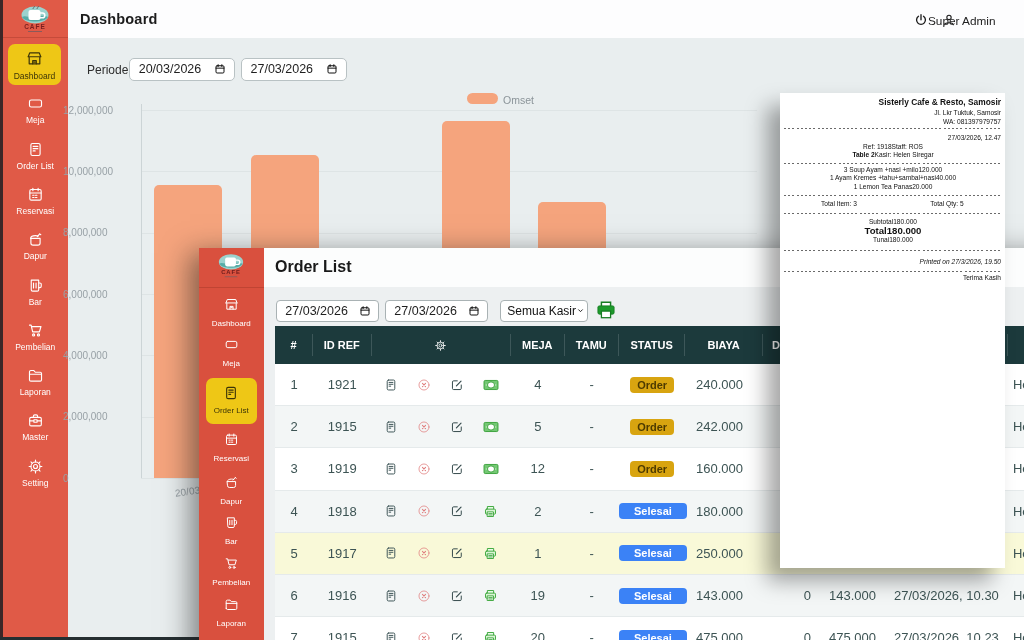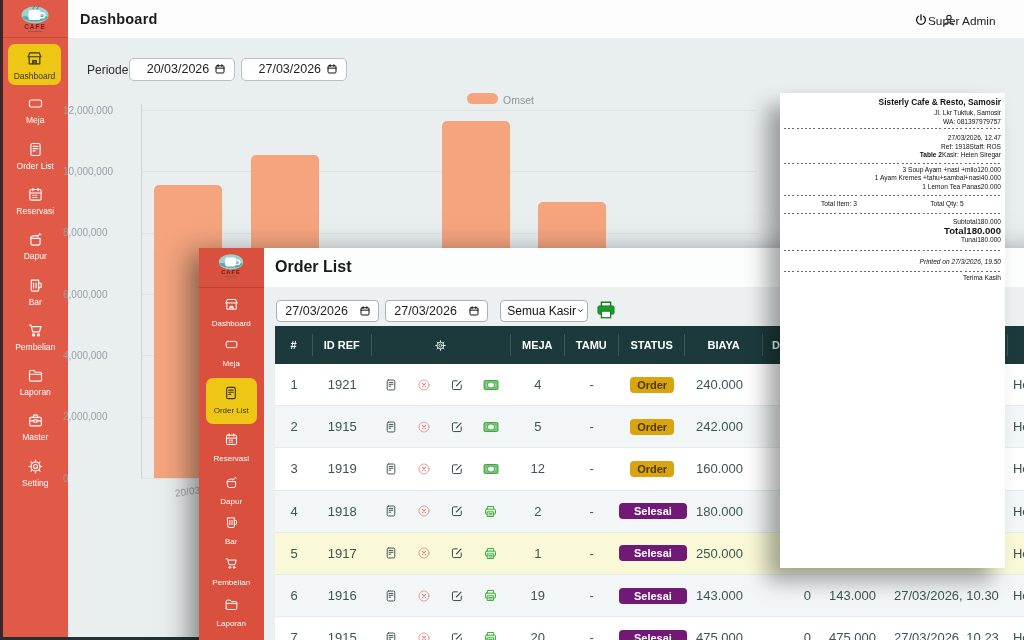--- a/index.html
+++ b/index.html
@@ -20,21 +20,21 @@
 #msb{left:2.5px;top:0;width:65.5px;height:640px}
 #msb .sb-item span{font-size:8.5px;margin-top:3px}
 #osb .sb-item span{font-size:8px;margin-top:7px}
 .sbdiv{position:absolute;left:0;width:100%;height:1px;background:rgba(120,30,20,.25)}
 
 #lstrip{position:absolute;left:0;top:0;width:2.5px;height:640px;background:#3c2627}
 #bstrip{position:absolute;left:0;top:637px;width:199px;height:3px;background:#252e31}
 
 #periode{position:absolute;left:87px;top:62.5px;font-size:12px;color:#2d2d2d}
 .dinput{position:absolute;background:#fff;border:1px solid #b9c2c4;border-radius:5px;font-size:12.5px;color:#1f1f1f;display:flex;align-items:center}
-.dinput .dtxt{padding-left:17px}
+.dinput .dtxt{padding-left:9px}
 .dinput svg{position:absolute;right:8px;top:50%;margin-top:-6px}
 
 .glabel{position:absolute;width:70px;font-size:10px;color:#98a1a6}
 .gline{position:absolute;height:1px;background:#dee4e5}
 #vaxis{position:absolute;width:1px;background:#ccd4d6}
 .bar{position:absolute;background:#f5a47d;border-radius:5px 5px 0 0}
 #legpill{position:absolute;left:467px;top:93px;width:31px;height:11px;border-radius:6px;background:#f5a47d}
 #legtxt{position:absolute;left:503px;top:94px;font-size:10.5px;color:#8b9499}
 #xlab{position:absolute;left:171px;top:486px;font-size:10px;color:#98a1a6;transform:rotate(-8deg)}
 
@@ -59,26 +59,26 @@
 .th .c{display:flex;align-items:center;justify-content:center;height:22px;border-right:1px solid rgba(255,255,255,.15)}
 .c{flex:none;text-align:center}
 .c0{width:38px}.c1{width:58.6px}.c2{width:139.4px}.c3{width:53.6px}.c4{width:54.4px}.c5{width:66.4px}
 .c6{width:77.6px}.c7{width:62px}.c8{width:60px}.c9{width:123px}.c10{width:120px}
 .num{text-align:right}
 .c6.num{padding-right:20px}.c7.num{padding-right:14px}.c8.num{padding-right:9px}
 .c10{text-align:left;padding-left:5px}
 .acts{display:flex;justify-content:center;align-items:center;gap:19px}
 .badge{display:inline-block;font-size:11px;font-weight:bold;border-radius:4px;padding:2px 6px 2px}
 .b-order{background:#d8a410;color:#4d3a00;padding:2px 7px}
-.b-done{background:#701a75;color:#fff;padding:2px 15px}
+.b-done{background:#3b82f6;color:#fff;padding:2px 15px}
 
 #rcpt{position:absolute;left:780px;top:92.5px;width:225px;height:475.5px;background:#fff;box-shadow:-13px 13px 20px rgba(0,0,0,.35);color:#111}
 .r{position:absolute;left:5px;right:4px;font-size:6.6px;line-height:8px}
 .rc{text-align:right}
-.rsplit{display:flex;justify-content:flex-end}
+.rsplit{display:flex;justify-content:center}
 .rdash{position:absolute;left:4px;right:3px;height:1px;background:repeating-linear-gradient(90deg,#6a6a6a 0 2px,transparent 2px 4.2px)}
 </style>
 </head>
 <body>
 <div id="stage">
 <svg width="0" height="0" style="position:absolute">
       <defs>
 <g id="i-store" fill="none" stroke-linecap="round" stroke-linejoin="round">
   <path d="M4.5 10.5V19.5H19.5V10.5"></path>
   <path d="M3.2 9.5 5.2 4h13.6l2 5.5"></path>

